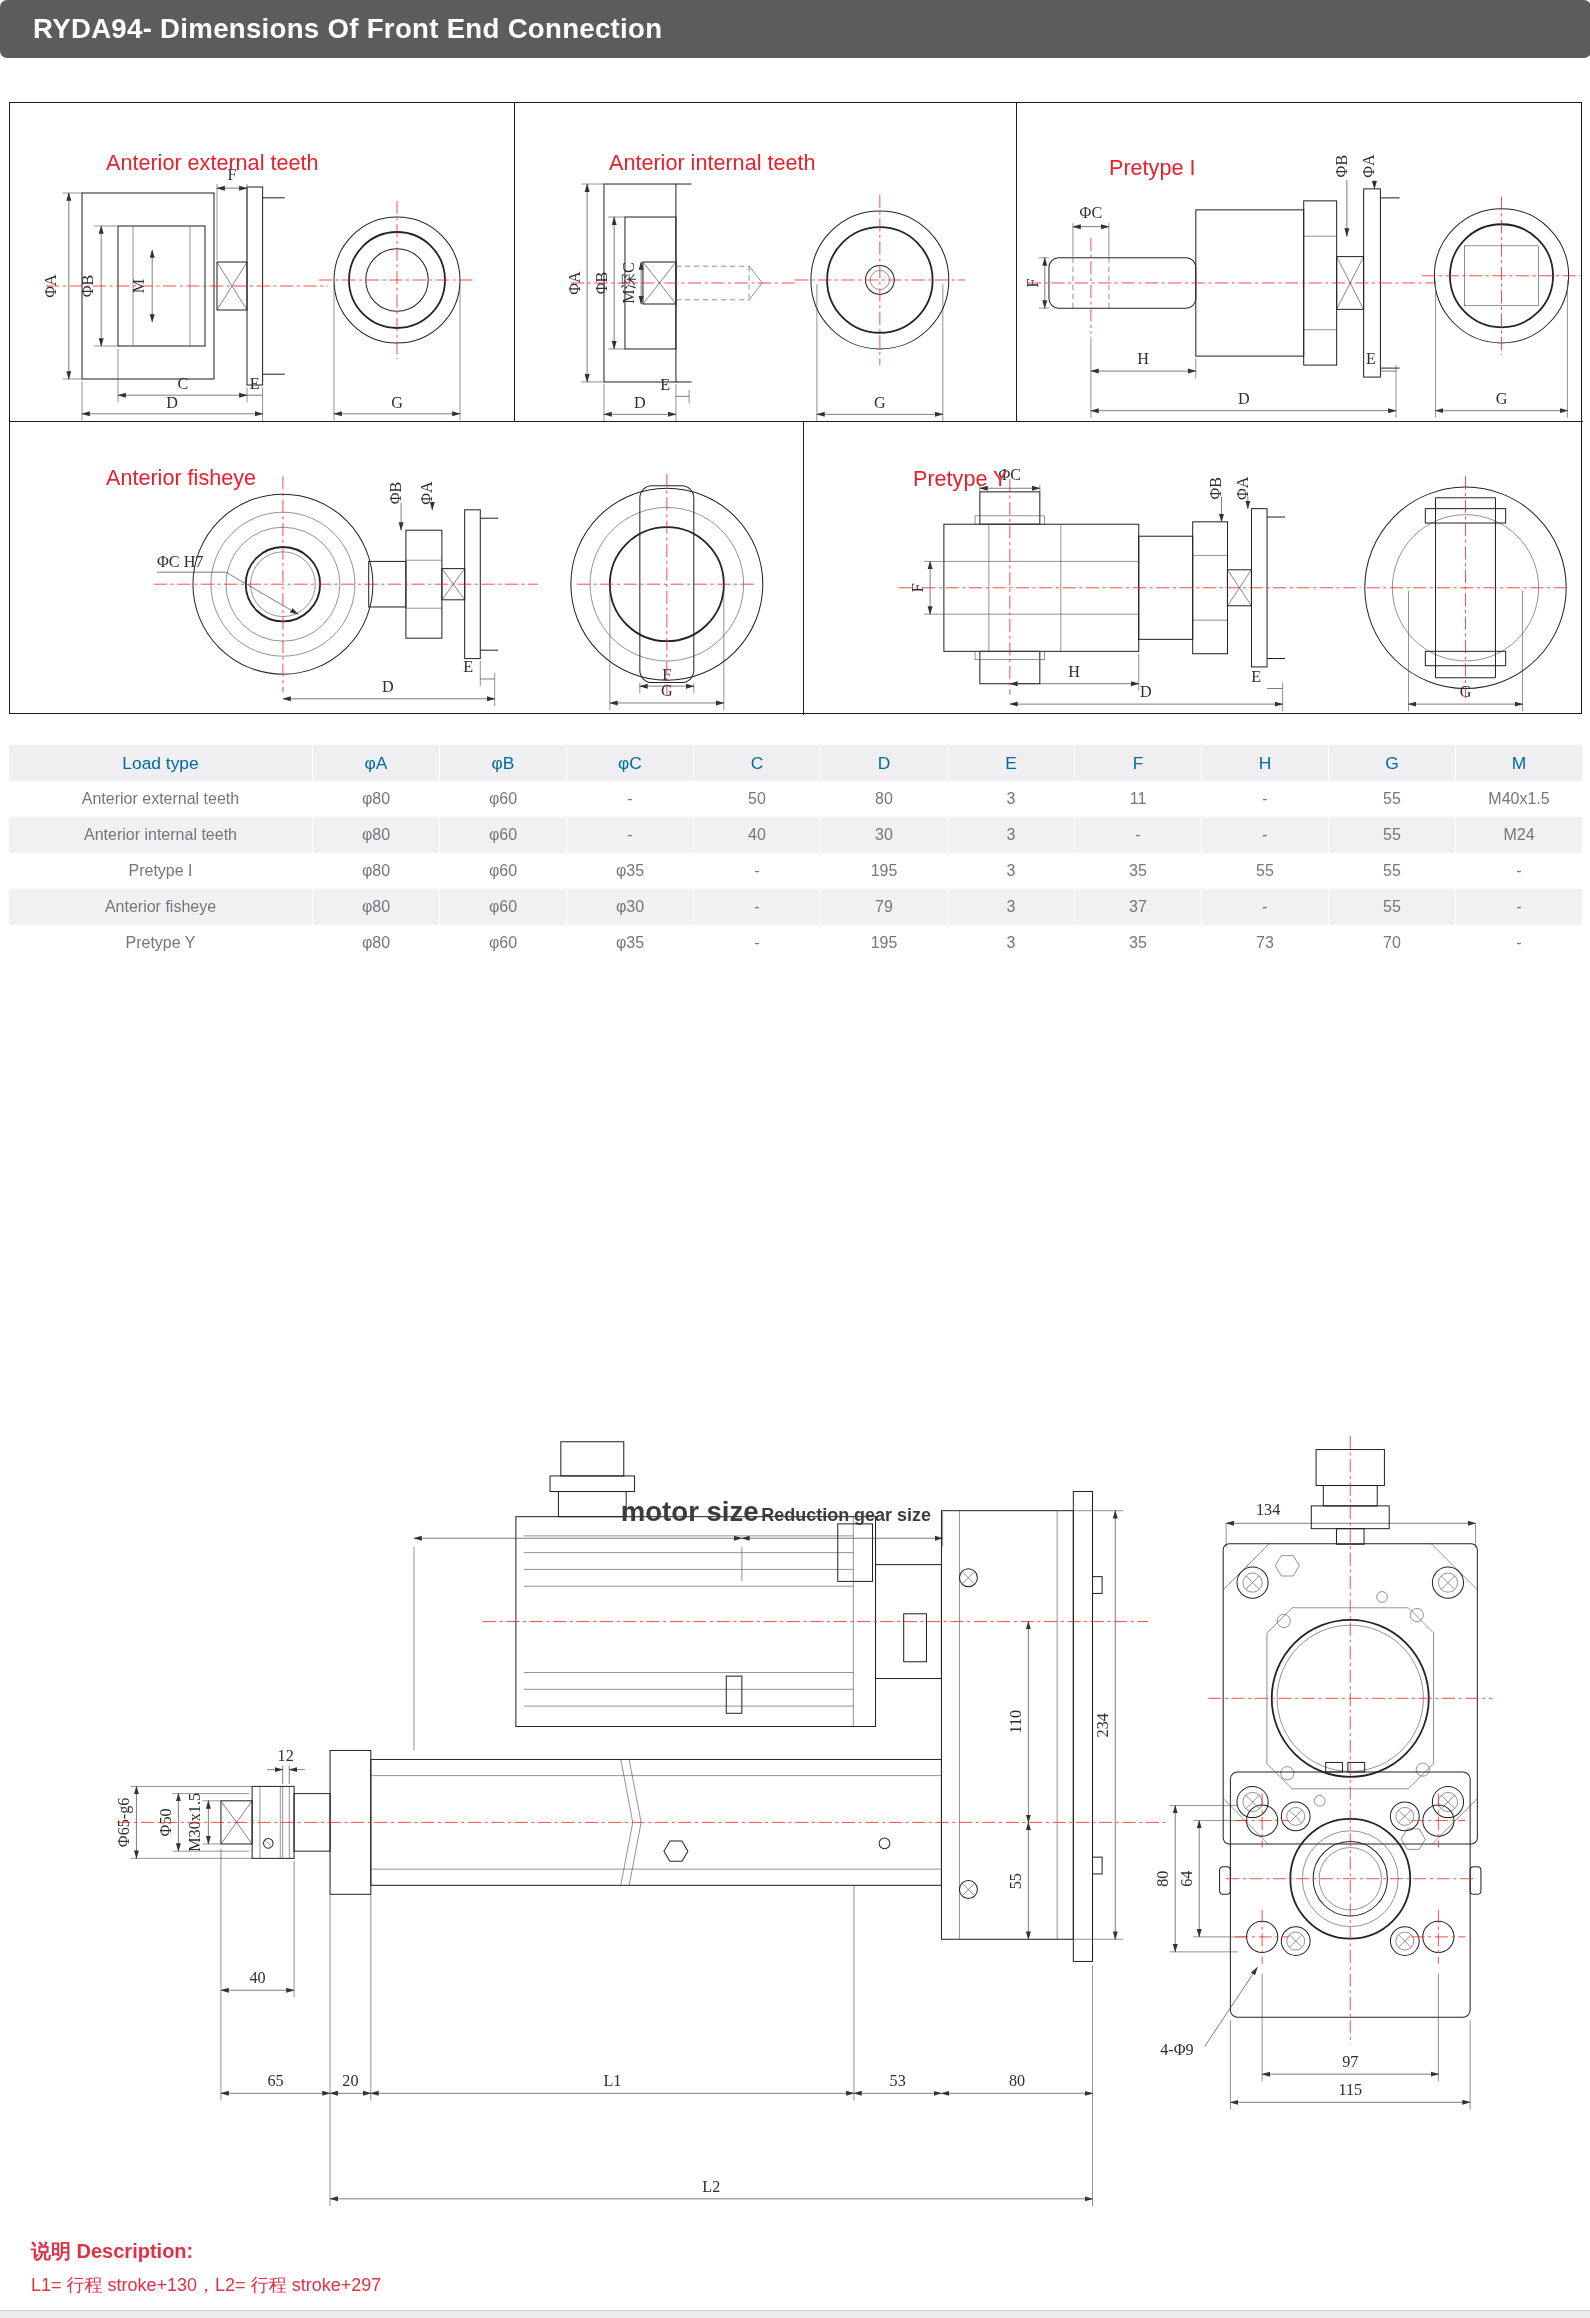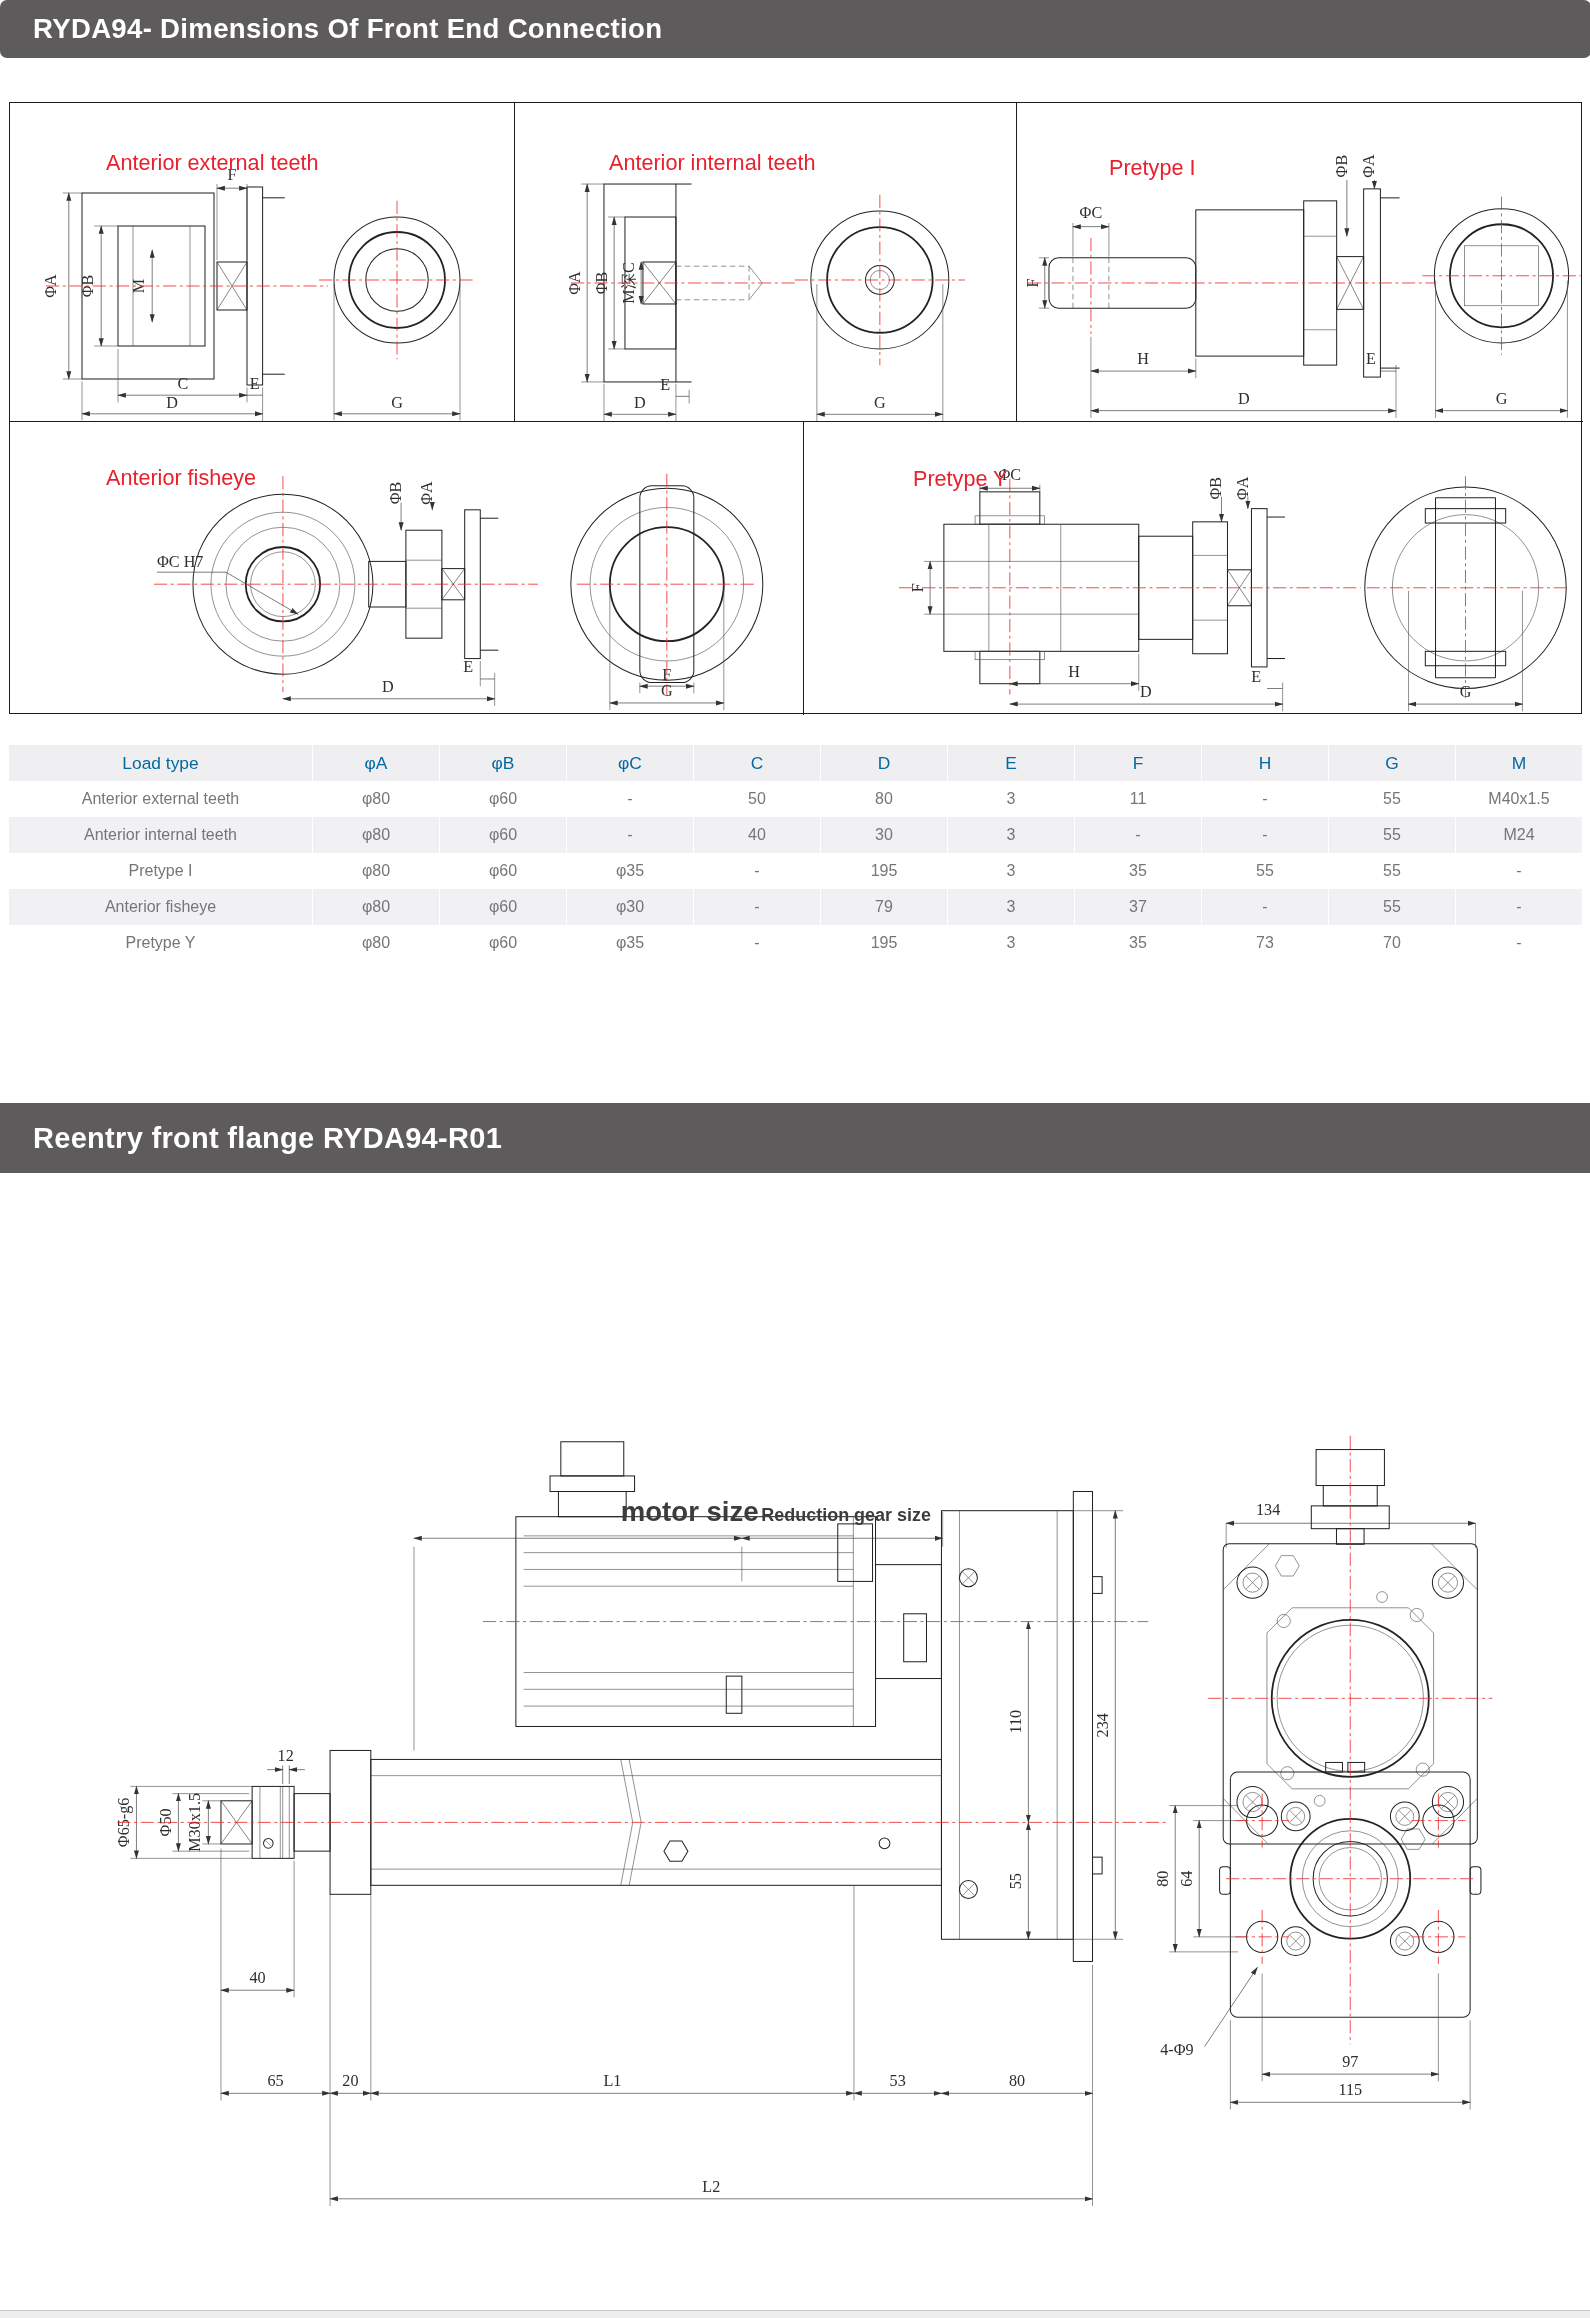--- a/index.html
+++ b/index.html
@@ -436,23 +436,20 @@
       <div class="tc">-</div>
       <div class="tc">195</div>
       <div class="tc">3</div>
       <div class="tc">35</div>
       <div class="tc">73</div>
       <div class="tc">70</div>
       <div class="tc">-</div>
     </div>
   </div>
 
-  <div id="hbar2" class="hbar">
-    <div class="ht">Reentry front flange RYDA94-R01</div>
-  </div>
 
   <svg style="position:absolute;left:9px;top:1193px;" width="1573" height="1025" viewBox="0 0 2623 1710">
     <defs>
         <marker id="a6" viewBox="0 0 12 8" refX="11" refY="4" markerWidth="13" markerHeight="9" orient="auto-start-reverse">
           <path d="M12,4 L0,0.5 L0,7.5 Z" fill="#333"></path>
         </marker>
       </defs>
 
     <g>
 
@@ -682,16 +679,20 @@
         <line class="rl" x1="2090" y1="1002" x2="2090" y2="1092"></line>
       <line class="rl" x1="2339" y1="1047" x2="2429" y2="1047"></line>
         <line class="rl" x1="2384" y1="1002" x2="2384" y2="1092"></line>
       <line class="rl" x1="2045" y1="1241" x2="2135" y2="1241"></line>
         <line class="rl" x1="2090" y1="1196" x2="2090" y2="1286"></line>
       <line class="rl" x1="2339" y1="1241" x2="2429" y2="1241"></line>
         <line class="rl" x1="2384" y1="1196" x2="2384" y2="1286"></line>
     </g>
   </svg>
 
+  <div id="desc">
+    <div class="dh">说明 Description:</div>
+    <div class="dl2">L1= 行程 stroke+130，L2= 行程 stroke+297</div>
+  </div>
 
   <div id="bstrip"></div>
 </div>
 
 
 </body></html>

